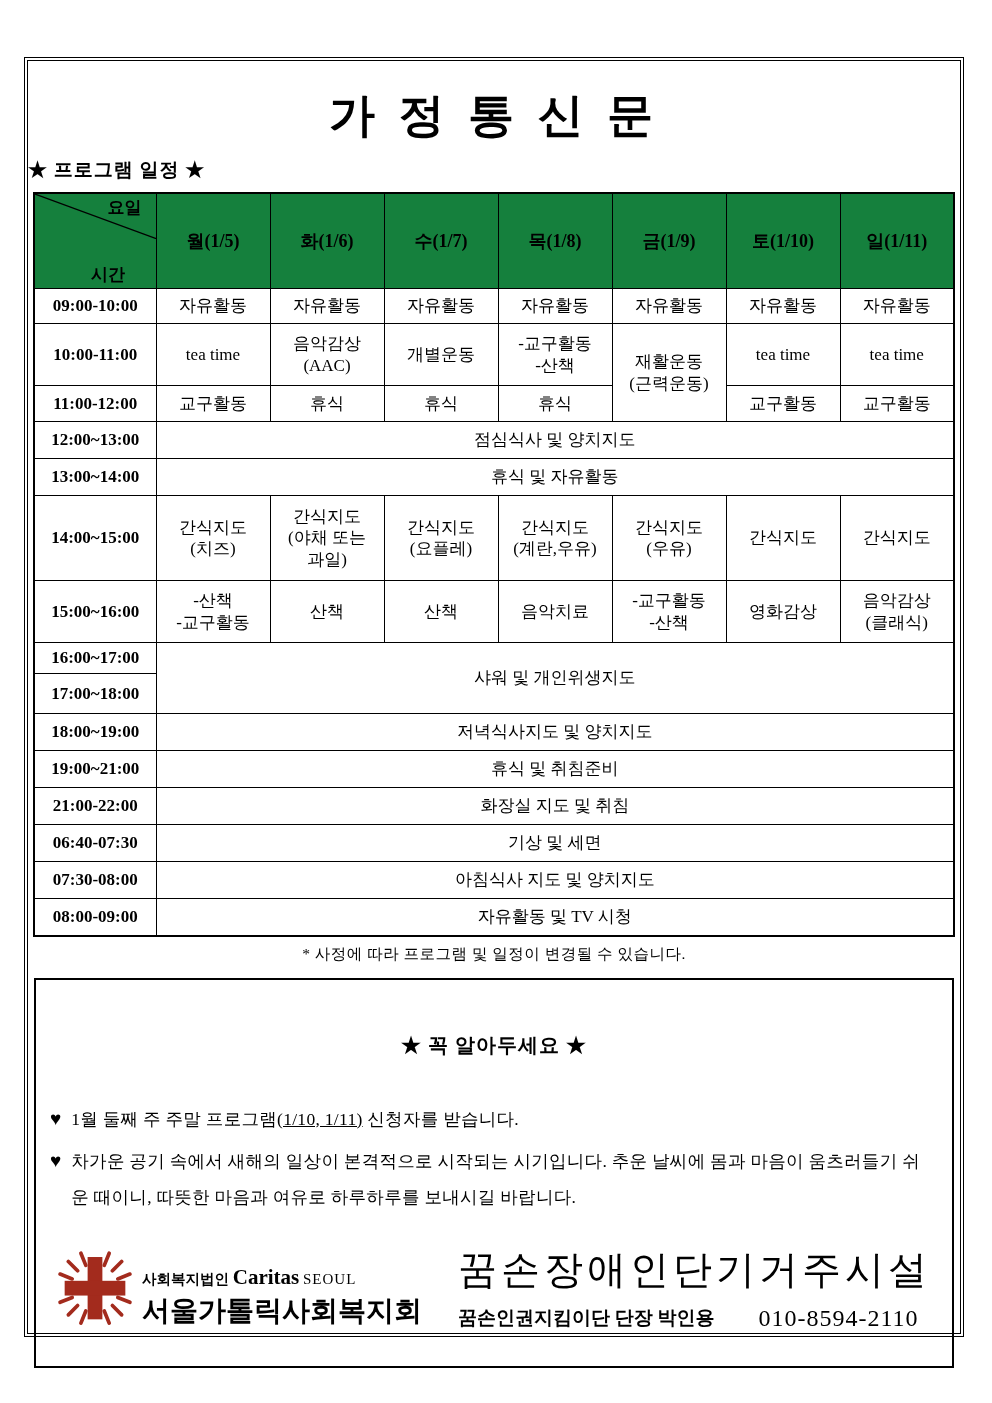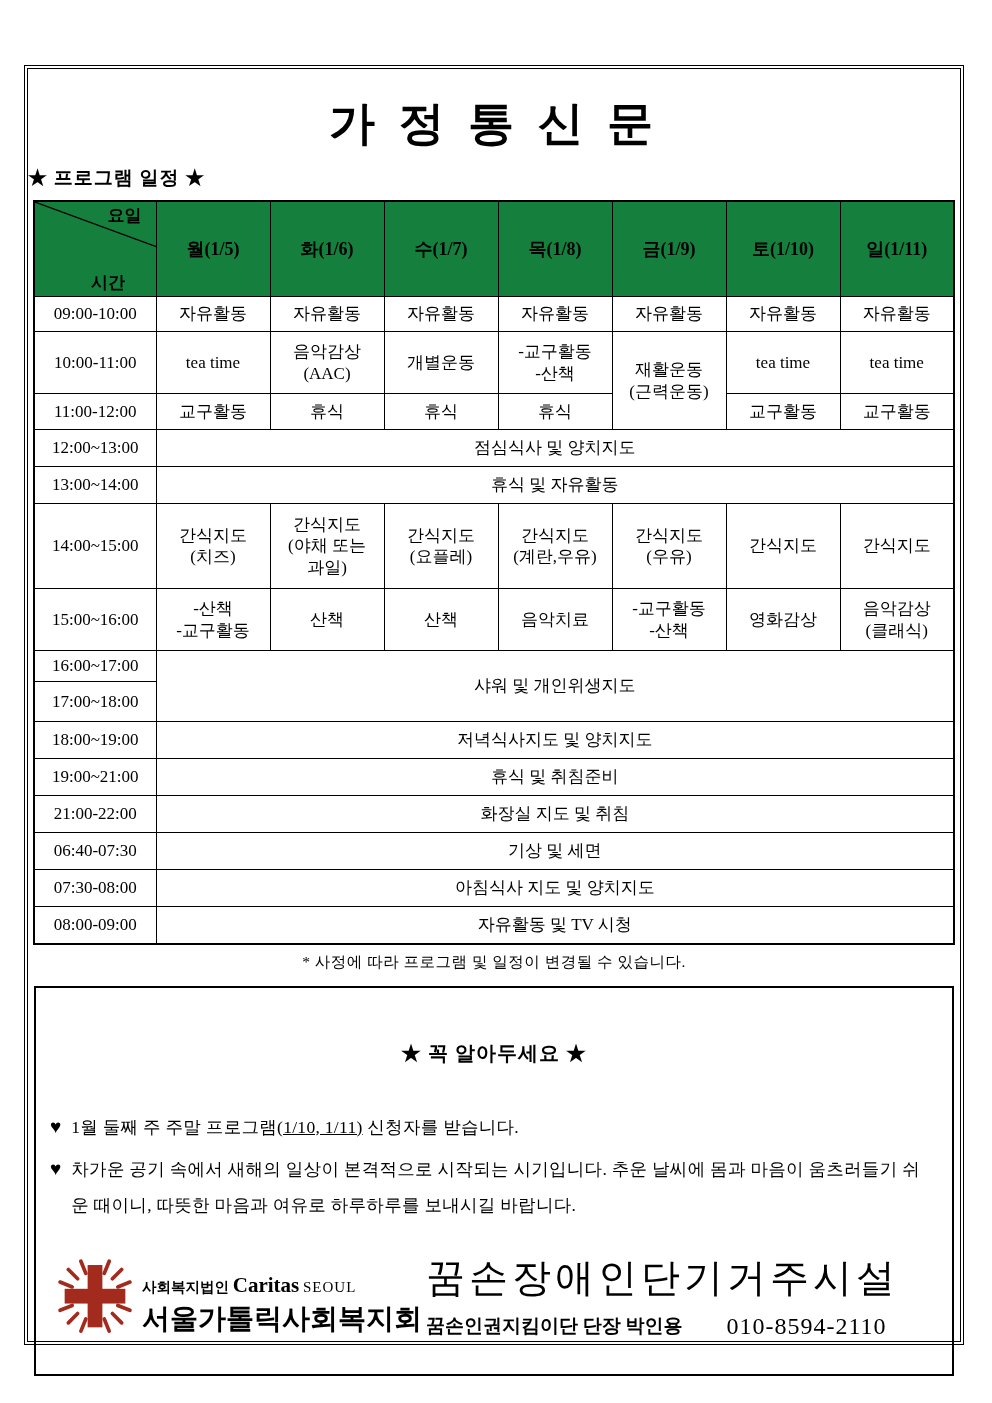--- a/index.html
+++ b/index.html
@@ -2,21 +2,21 @@
 <html><head>
 <meta charset="utf-8">
 <style>
   * { margin:0; padding:0; box-sizing:border-box; }
   body {
     font-family: "Liberation Serif", "DejaVu Serif", serif;
     background:#ffffff; color:#000;
     width:992px; height:1403px; position:relative;
   }
   .page-frame {
-    position:absolute; left:24px; top:65px; width:940px; height:1280px;
+    position:absolute; left:24px; top:57px; width:940px; height:1280px;
     border:4px double #000; background:#fff;
   }
   
   .title {
     text-align:center; margin-top:24px;
     font-size:46px; font-weight:bold; letter-spacing:6px;
   }
   .subtitle {
     text-align:left; margin-top:10px;
     font-size:19px; font-weight:bold; letter-spacing:1px;
@@ -28,21 +28,21 @@
     border:2px solid #000;
   }
   table.schedule th, table.schedule td {
     border:1px solid #000;
     text-align:center; vertical-align:middle;
     font-size:17px; white-space:pre-line; line-height:1.25;
     padding:2px 3px;
   }
   table.schedule th { background:#15803d; font-weight:bold; font-size:18px; }
   td.left { text-align:left; padding-left:6px; }
-  td.time { font-size:16.5px; letter-spacing:0; }
+  td.time { font-size:16.5px; letter-spacing:0;font-weight:bold; }
   
   th.corner { position:relative; padding:0; }
   th.corner svg { position:absolute; left:0; top:0; }
   .corner-day  { position:absolute; top:3px;  right:14px; font-size:17px; }
   .corner-time { position:absolute; bottom:3px; left:12px; font-size:17px;margin-left:44px; }
   
   tr.h45{height:45px} tr.h35{height:35px} tr.h62{height:62px} tr.h36{height:36px}
   tr.h37{height:37px} tr.h85{height:85px} tr.h31{height:31px} tr.h40{height:40px}
   
   .note { text-align:center; margin-top:7px; font-size:15.5px; letter-spacing:0.5px; }
@@ -54,21 +54,21 @@
   .info-heading {
     text-align:center; margin-top:52px;
     font-size:20px; font-weight:bold; letter-spacing:1px;
   }
   .bullets { margin:42px 24px 0 14px; }
   .bullet { display:flex; align-items:flex-start; margin-bottom:6px; }
   .heart { font-size:19px; margin-right:10px; line-height:36px; }
   .bullet-text { font-size:17.5px; line-height:36px; letter-spacing:0.3px; }
   .underline { text-decoration:underline; }
   
-  .footer { display:flex; margin:28px 18px 0 18px; }
+  .footer { display:flex; margin:28px 18px 0 18px;gap:32px; }
   .org-block { display:flex; width:372px; }
   .org-logo { width:82px; height:92px; flex:none; }
   .org-text { margin-left:6px; margin-top:22px; }
   .org-line1 { font-size:15px; white-space:nowrap; }
   .org-line1 .org-prefix { font-weight:bold; font-size:14.5px; }
   .org-line1 .org-caritas { font-weight:bold; font-size:21px; }
   .org-line1 .org-seoul { font-size:15px; letter-spacing:1px; }
   .org-line2 { font-size:28px; font-weight:bold; margin-top:2px; white-space:nowrap; }
   .facility-block { flex:1; margin-top:0; }
   .facility-name { font-size:39px; letter-spacing:4px; white-space:nowrap; }

